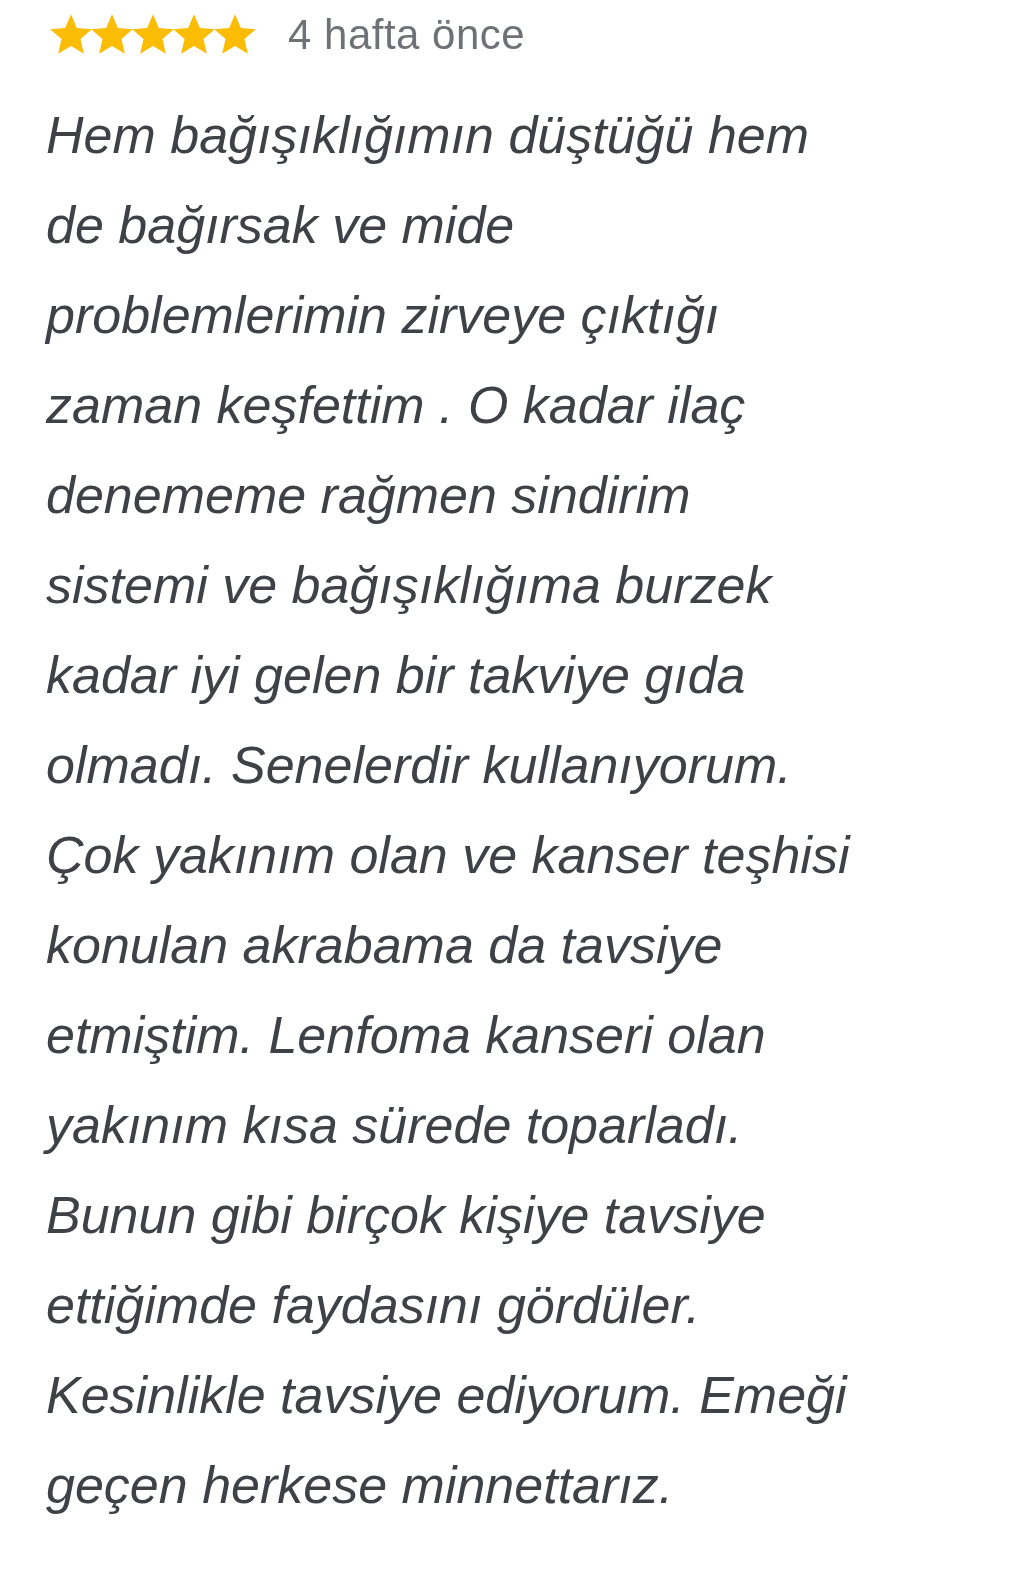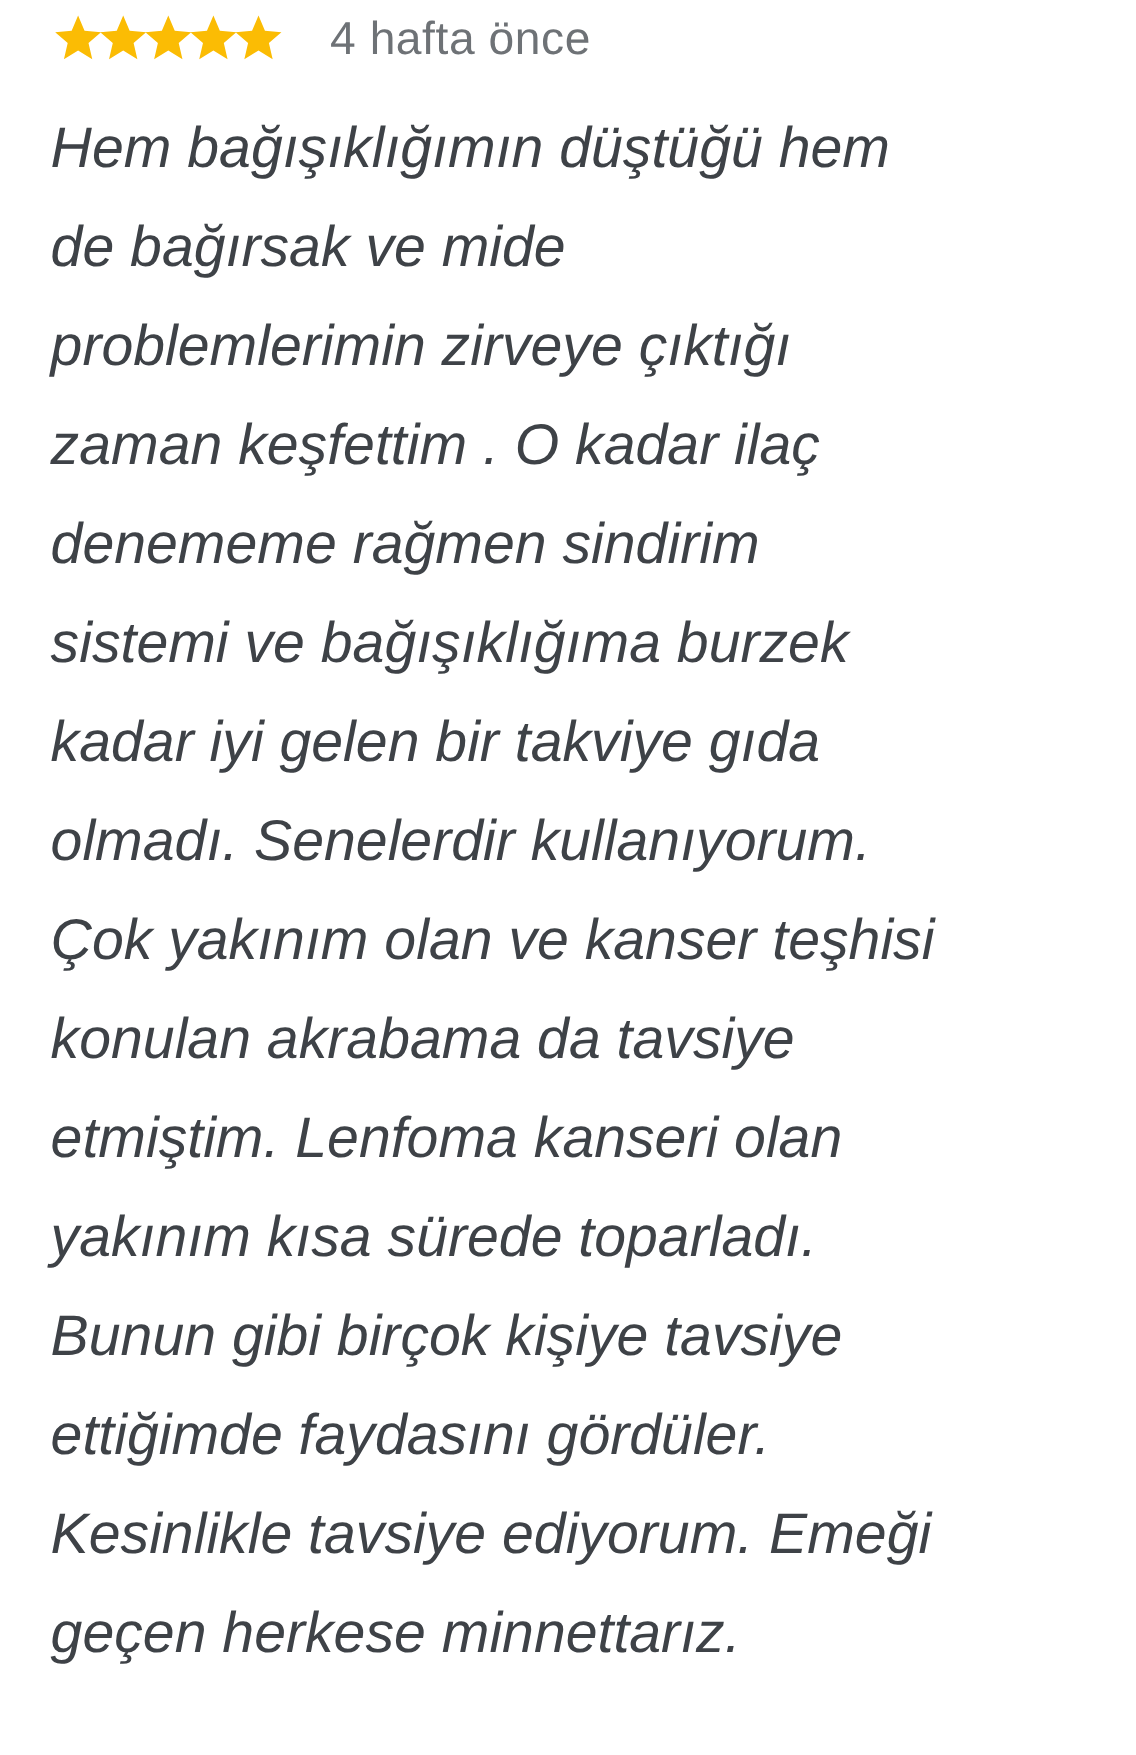--- a/index.html
+++ b/index.html
@@ -13,21 +13,21 @@
     height: 1595px;
     overflow: hidden;
   }
   .review-card {
     padding: 4px 14px 0 46px;
     box-sizing: border-box;
   }
   .review-header {
     display: flex;
     align-items: center;
-    gap: 40px;
+    gap: 28px;
     height: 62px;
   }
   .star-rating {
     display: flex;
     align-items: center;
   }
   .star-rating svg {
     width: 50px;
     height: 50px;
     margin-right: -9px;

